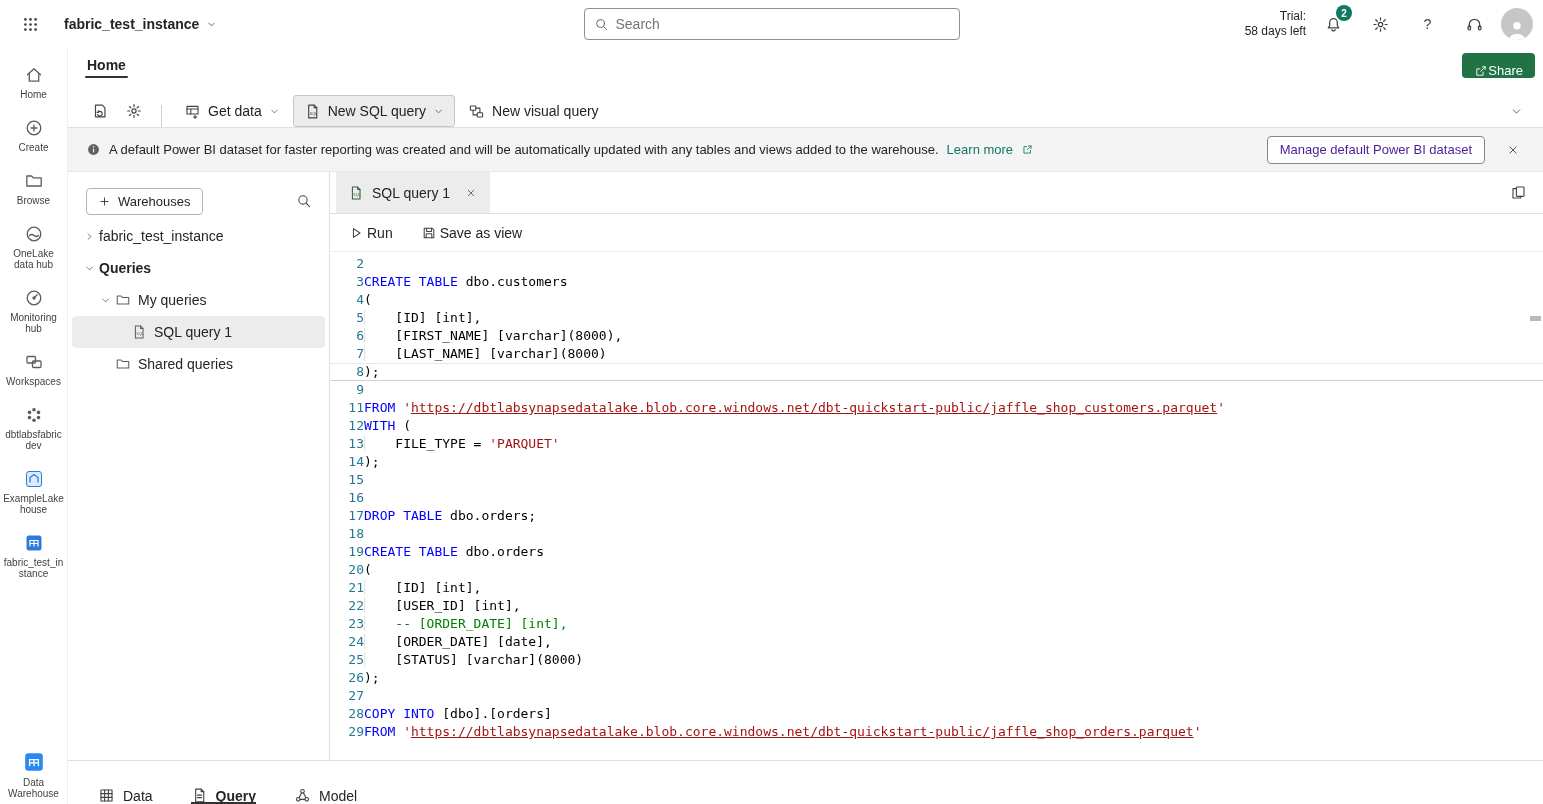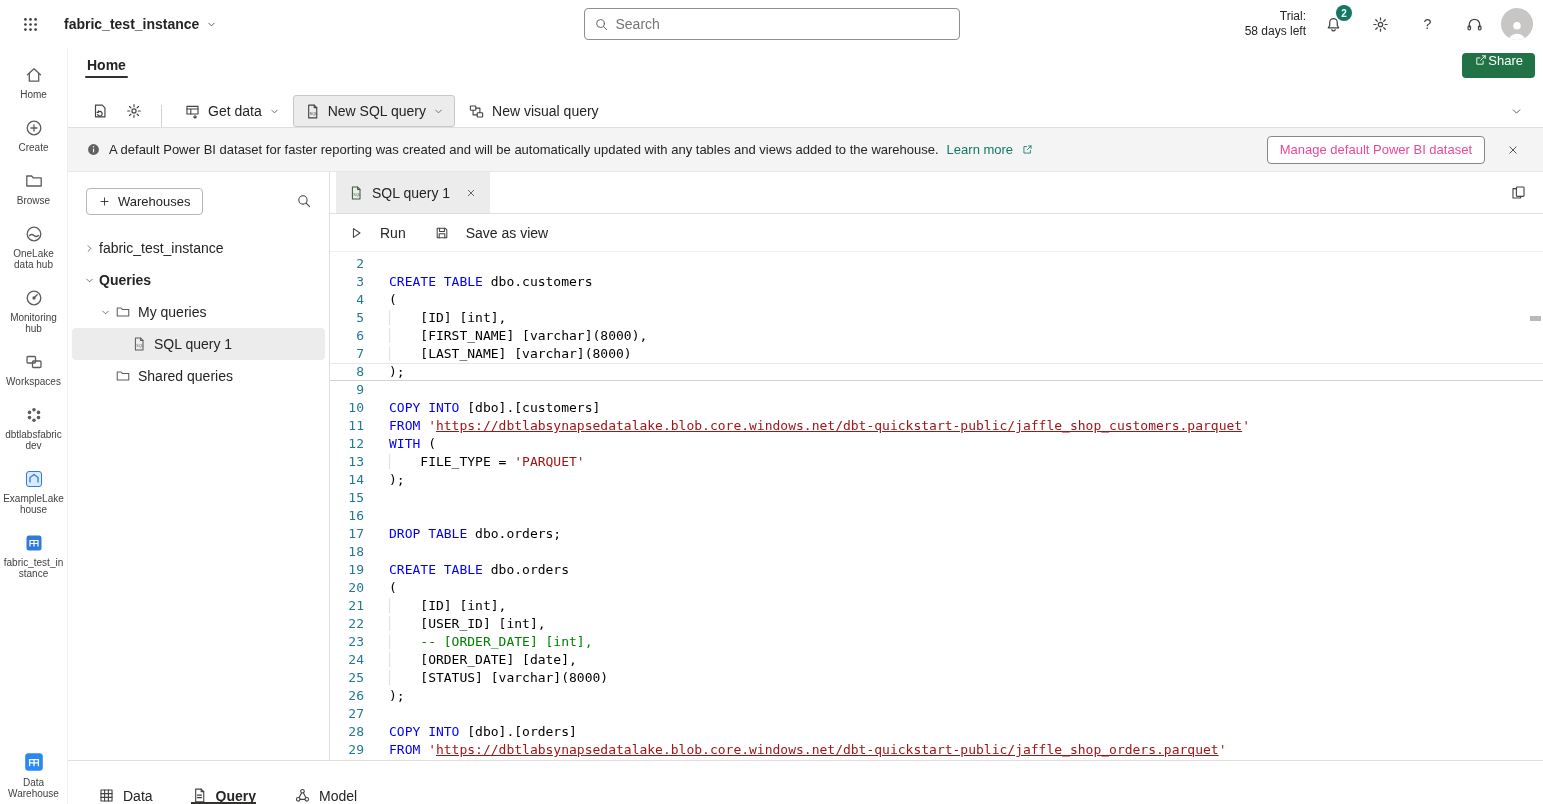--- a/index.html
+++ b/index.html
@@ -31,52 +31,52 @@
   .rail-item svg{width:20px;height:20px;color:#5c5c5c}
   .rail-label{font-size:10px;line-height:11px;color:#424242;text-align:center;word-break:break-word;max-width:62px}
   .rail-bottom{position:absolute;bottom:5px;left:0;width:100%;display:flex;flex-direction:column;align-items:center;gap:4px;cursor:pointer}
   .rail-bottom svg{width:22px;height:22px}
   .content{flex:1;display:flex;flex-direction:column;min-width:0}
 
   
   .ribbon-row{height:34px;display:flex;align-items:center;padding:0 8px 0 14px}
   .ribbon-tab{font-size:14px;font-weight:600;padding:5px 5px;position:relative;cursor:pointer}
   .ribbon-tab:after{content:"";position:absolute;left:3px;right:3px;bottom:0;height:2px;background:#323130;border-radius:2px}
-  .share-btn{margin-left:auto;background:#217346;color:#fff;border:none;border-radius:4px;height:25px;padding:0 12px;display:flex;align-items:flex-start;font-size:13px}
+  .share-btn{margin-left:auto;background:#217346;color:#fff;border:none;border-radius:4px;height:25px;padding:0 12px;display:flex;align-items:flex-end;font-size:13px}
   .share-btn svg{width:14px;height:14px;color:#fff}
 
   
   .toolbar-row{height:46px;display:flex;align-items:flex-end;padding:0 10px 0 16px;border-bottom:1px solid #e1dfdd;gap:2px}
   .tb-icon{background:none;border:none;width:32px;height:32px;display:flex;align-items:center;justify-content:center;color:#424242;border-radius:3px}
   .tb-icon svg{width:18px;height:18px}
   .vdiv{width:1px;height:22px;background:#d1d1d1;margin:0 9px;flex:none}
   .tb-btn{display:flex;align-items:center;gap:7px;height:32px;padding:0 10px;background:none;border:1px solid transparent;font-size:14px;color:#242424;border-radius:3px;white-space:nowrap}
   .tb-btn>span:not(.chev) svg{width:17px;height:17px;color:#424242}
   .tb-btn .chev svg{width:11px;height:11px;color:#424242}
   .tb-btn.highlighted{background:#ececec;border-color:#c7c7c7}
   .tb-collapse{margin-left:auto;background:none;border:none;width:34px;height:32px;display:flex;align-items:center;justify-content:center;color:#424242}
   .tb-collapse svg{width:13px;height:13px}
 
   
   .banner{height:44px;background:#f4f4f4;display:flex;align-items:center;padding:0 10px 0 18px;gap:8px;border-bottom:1px solid #e7e7e7;font-size:13px;color:#252423}
   .banner .binfo svg{width:15px;height:15px}
   .banner-link{color:#117865;text-decoration:none;cursor:pointer}
   .banner .bext svg{width:13px;height:13px;color:#117865}
   .bspacer{flex:1}
-  .banner-btn{background:#fff;border:1px solid #868686;border-radius:4px;height:28px;padding:0 12px;font-size:13px;color:#ec4899}
+  .banner-btn{background:#fff;border:1px solid #868686;border-radius:4px;height:28px;padding:0 12px;font-size:13px;color:#4c1d95}
   .banner .icon-btn svg{width:14px;height:14px}
 
   
   .main{flex:1;display:flex;min-height:0}
   .explorer{width:262px;flex:none;border-right:1px solid #e1dfdd;padding-top:14px;display:flex;flex-direction:column;background:#fff}
   .exp-header{display:flex;align-items:center;padding:0 8px 0 18px;margin-bottom:8px}
   .exp-title{font-size:16px;font-weight:700}
   .exp-collapse{margin-left:auto;background:none;border:none;color:#424242;width:32px;height:28px;display:flex;align-items:center;justify-content:center}
   .exp-collapse svg{width:14px;height:14px}
-  .exp-actions{display:flex;align-items:center;padding:0 8px 0 18px;margin-bottom:16px}
+  .exp-actions{display:flex;align-items:center;padding:0 8px 0 18px;margin-bottom:4px}
   .wh-btn{display:flex;align-items:center;gap:7px;height:27px;padding:0 11px;background:#fff;border:1px solid #b5b5b5;border-radius:4px;font-size:13px;color:#242424}
   .wh-btn svg{width:13px;height:13px}
   .exp-actions .icon-btn{margin-left:auto;width:34px;height:30px}
   .exp-actions .icon-btn svg{width:16px;height:16px}
   .tree{font-size:14px}
   .trow{display:flex;align-items:center;height:32px;cursor:pointer;margin:0 4px;border-radius:4px;padding-right:6px}
   .trow.sel{background:#ececec}
   .trow.bold .tlabel{font-weight:600}
   .tchev{width:19px;flex:none;display:flex;justify-content:center;color:#424242}
   .tchev svg{width:11px;height:11px}
@@ -87,28 +87,28 @@
   
   .editor-pane{flex:1;display:flex;flex-direction:column;min-width:0;background:#fff}
   .tabbar{height:42px;display:flex;align-items:stretch;border-bottom:1px solid #e1dfdd;padding-left:6px}
   .qtab{display:flex;align-items:center;gap:8px;background:#ececec;padding:0 6px 0 12px;font-size:14px;cursor:pointer}
   .qtab .tico2 svg{width:16px;height:16px;color:#3c5c3c}
   .tab-close{background:none;border:none;width:26px;height:26px;display:flex;align-items:center;justify-content:center;color:#424242;border-radius:3px}
   .tab-close svg{width:12px;height:12px}
   .copy-btn{margin-left:auto;align-self:center;margin-right:8px;background:none;border:none;width:34px;height:30px;display:flex;align-items:center;justify-content:center;color:#424242}
   .copy-btn svg{width:17px;height:17px}
   .qtoolbar{height:38px;display:flex;align-items:center;gap:28px;padding-left:18px;border-bottom:1px solid #efefef}
-  .qtoolbar button{display:flex;align-items:center;gap:16px;background:none;border:none;font-size:14px;color:#242424}
+  .qtoolbar button{display:flex;align-items:center;gap:3px;background:none;border:none;font-size:14px;color:#242424}
   .qtoolbar svg{width:16px;height:16px;color:#424242}
 
   .editor{flex:1;position:relative;overflow:hidden;padding-top:3px;font-family:"DejaVu Sans Mono","Liberation Mono",monospace;font-size:13px}
   .crow{display:flex;height:18px;line-height:18px}
   .crow.cur{box-shadow:inset 0 -1px 0 #d2d2d2, inset 0 1px 0 #e8e8e8}
   .ln{width:34px;flex:none;text-align:right;color:#237893}
-  .ct{white-space:pre;padding-left:25px;color:#000}
+  .ct{white-space:pre;color:#000}
   .tk{color:#0000ff}
   .ts{color:#a31515}
   .tu{color:#a31515;text-decoration:underline}
   .tn{color:#000000}
   .tc{color:#008000}
   .tg{box-shadow:inset 1.2px 0 0 #e3e3e3}
   .ruler-mark{position:absolute;right:2px;top:64px;width:11px;height:5px;background:#b9b9b9}
 
   
   .statusbar{height:44px;border-top:1px solid #e1dfdd;display:flex;align-items:stretch;padding-left:30px;gap:38px;background:#fff}
@@ -559,24 +559,20 @@
               </div>
               <div class="crow cur">
                 <span class="ln">8</span>
                 <span class="ct"><span>);</span></span>
               </div>
               <div class="crow">
                 <span class="ln">9</span>
                 <span class="ct"></span>
               </div>
               <div class="crow">
-                <span class="ln">10</span>
-                <span class="ct"><span class="tk">COPY INTO</span><span> [dbo].[customers]</span></span>
-              </div>
-              <div class="crow">
                 <span class="ln">11</span>
                 <span class="ct"><span class="tk">FROM</span><span> </span><span class="ts">'</span><span class="tu">https://dbtlabsynapsedatalake.blob.core.windows.net/dbt-quickstart-public/jaffle_shop_customers.parquet</span><span class="ts">'</span></span>
               </div>
               <div class="crow">
                 <span class="ln">12</span>
                 <span class="ct"><span class="tk">WITH</span><span> (</span></span>
               </div>
               <div class="crow">
                 <span class="ln">13</span>
                 <span class="ct"><span class="tg">    </span><span>FILE_TYPE = </span><span class="ts">'PARQUET'</span></span>

